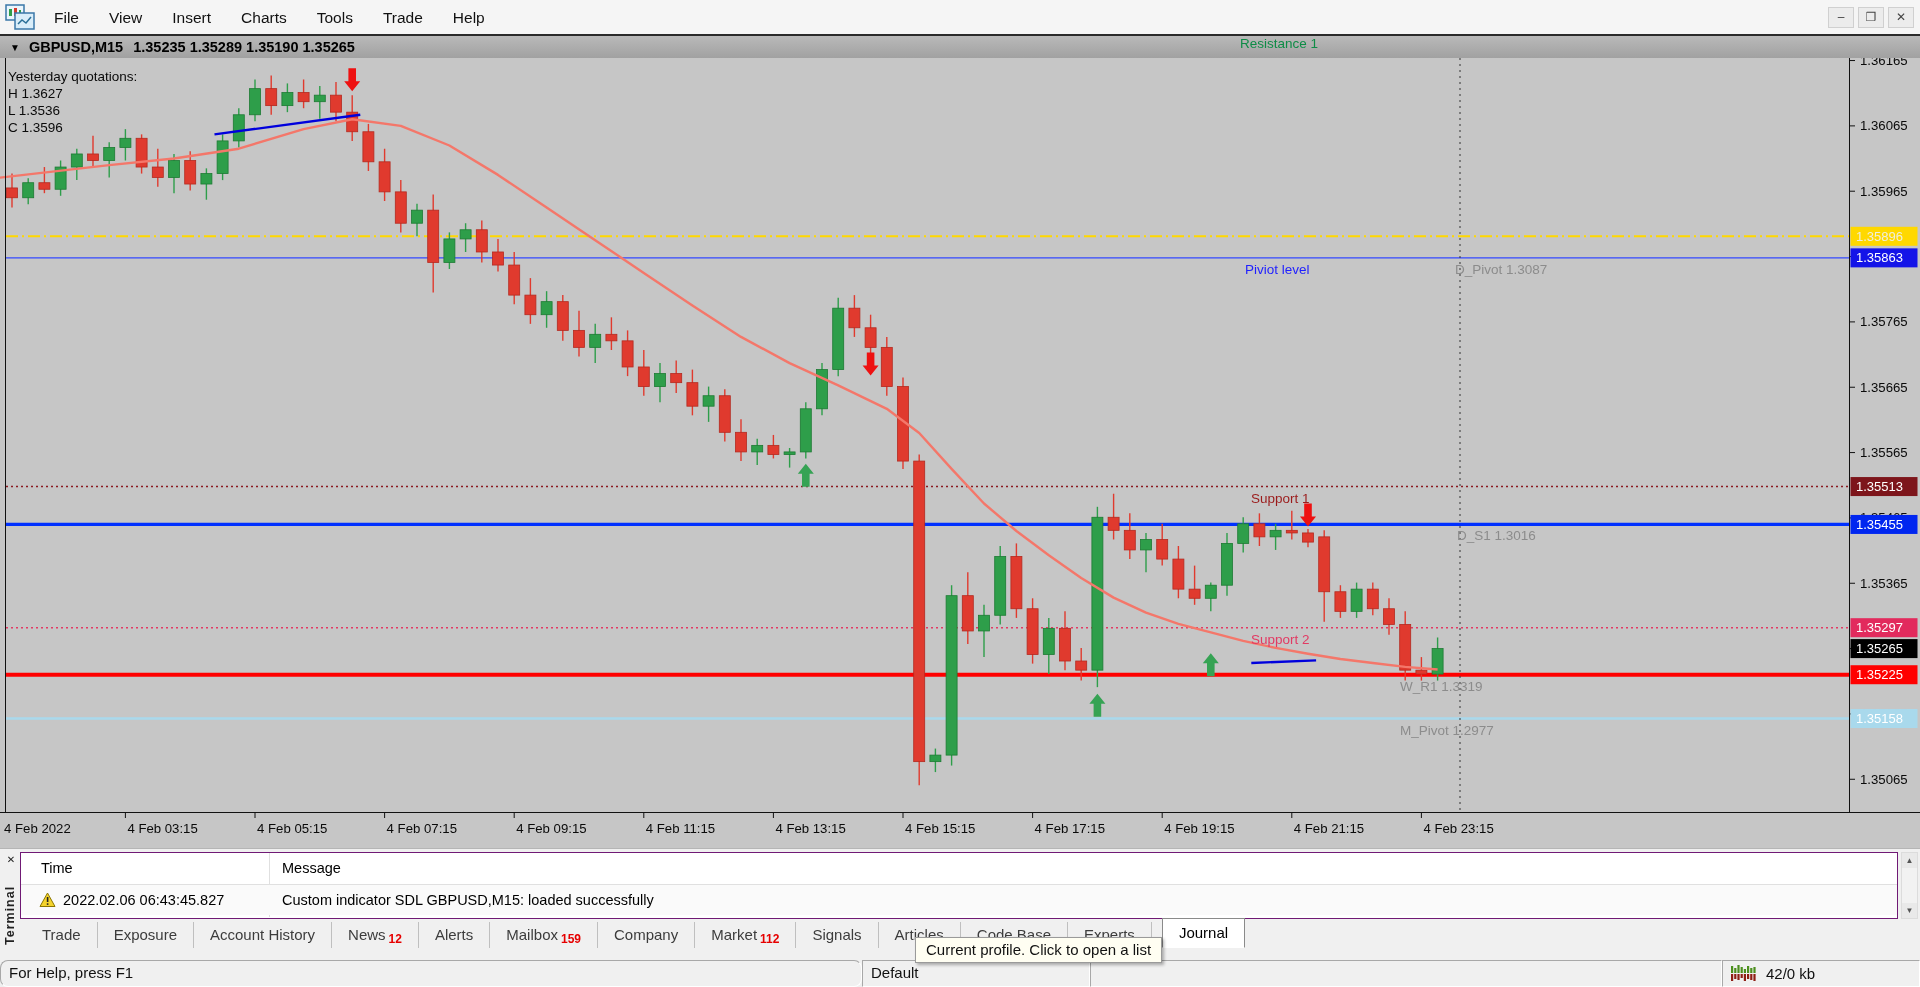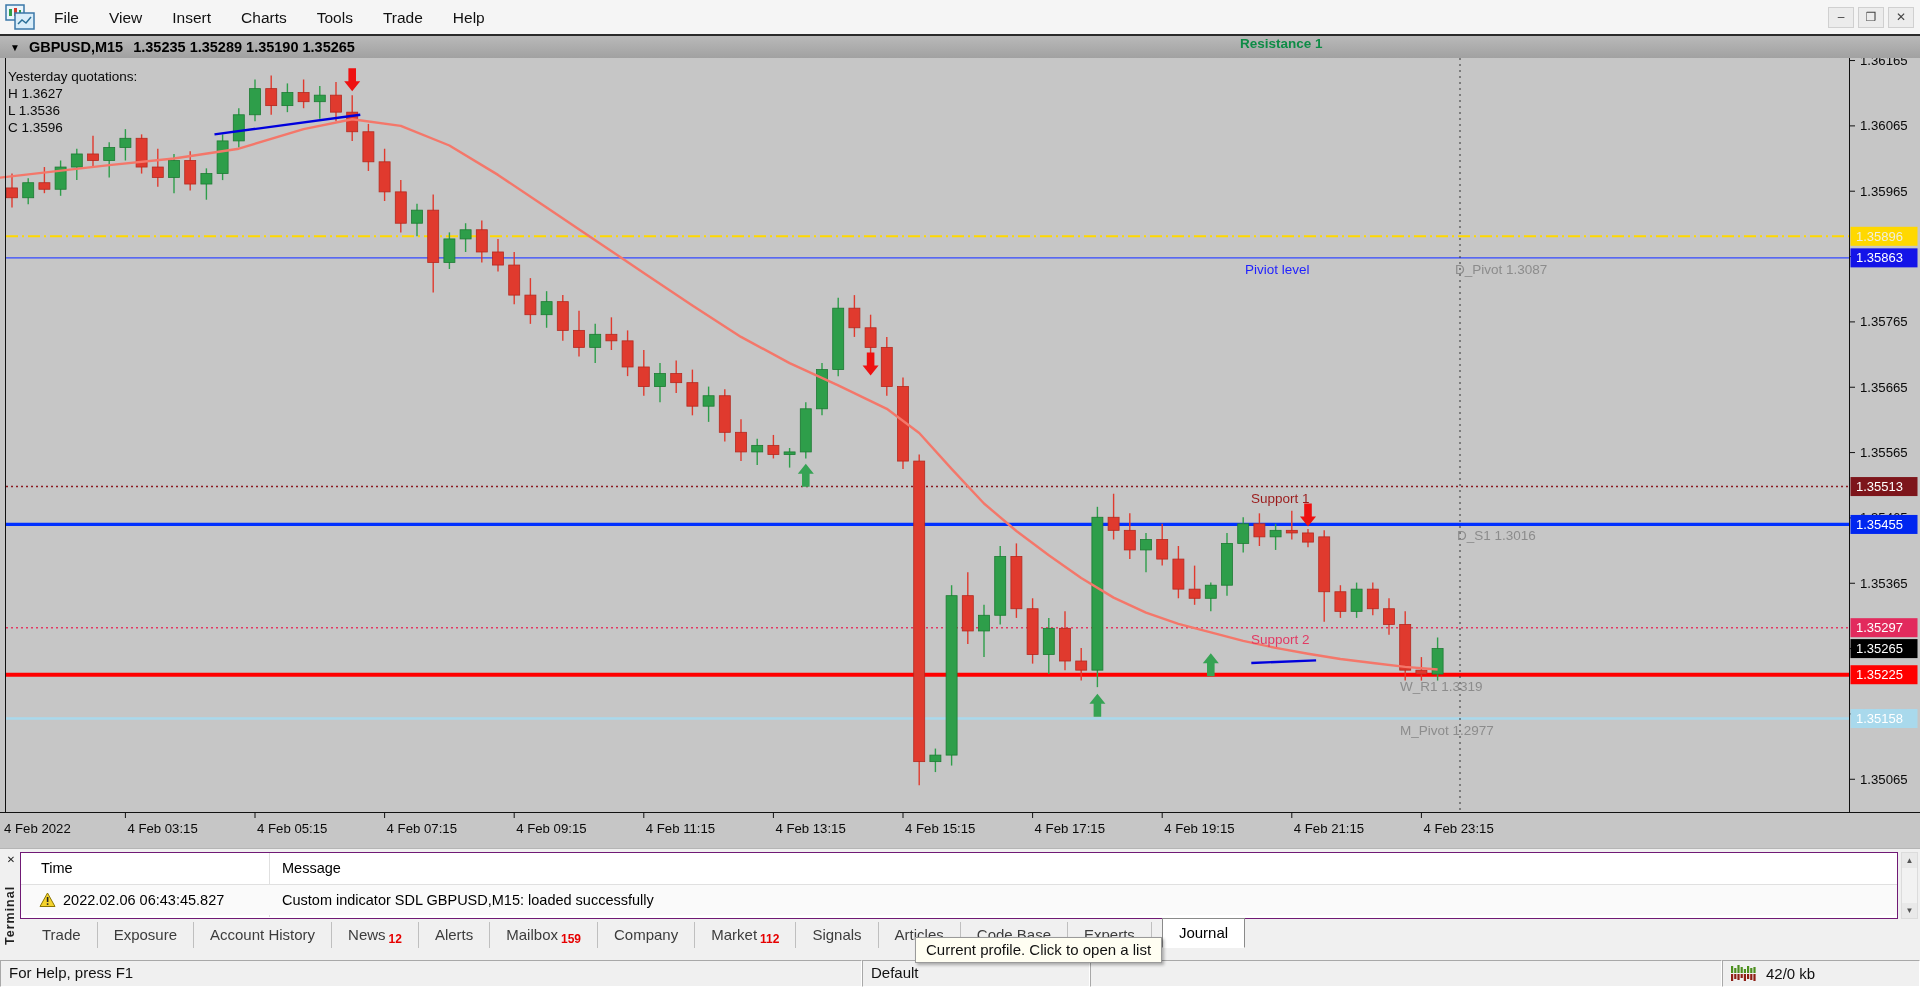--- a/index.html
+++ b/index.html
@@ -53,21 +53,21 @@
   .t-tab.active{background:#fff;border:1px solid #8a8a8a;border-bottom:1px solid #fff;color:#000;
                 height:28px;line-height:27px;position:relative;z-index:2;margin-left:10px;margin-right:6px;}
   
   .tooltip{position:absolute;left:915px;top:937px;z-index:99;background:#fffef2;border:1px solid #9a9a9a;
            box-shadow:2px 2px 3px rgba(0,0,0,.3);font-size:15px;color:#111;padding:3px 10px 4px 10px;white-space:nowrap;}
   
   .statusbar{position:absolute;left:0;top:960px;width:1920px;height:27px;background:#f0f0f0;display:flex;
              font-size:15px;color:#111;}
   .sb-cell{box-sizing:border-box;border:1px solid;border-color:#a8a8a8 #ffffff #ffffff #a8a8a8;
            line-height:23px;padding:0 8px;overflow:hidden;white-space:nowrap;}
-  .sb-help{width:862px;}
+  .sb-help{width:862px;border-radius:8px;}
   .sb-profile{width:228px;}
   .sb-empty{width:632px;}
   .sb-traffic{flex:1;display:flex;align-items:center;gap:7px;}
 </style>
 </head>
 <body>
 
 <div class="app">
 
   <div class="menubar">
@@ -383,21 +383,21 @@
       </svg>
   </div>
 
   <div class="note">
     <div>Yesterday quotations:</div>
     <div>H 1.3627</div>
     <div>L 1.3536</div>
     <div>C 1.3596</div>
   </div>
 
-  <div class="res-label" id="res-label" style="color: rgb(14, 140, 70); font-weight: bold;">Resistance 1</div>
+  <div class="res-label" id="res-label" style="color: rgb(14, 140, 70);">Resistance 1</div>
 
   <div class="terminal">
     <div class="t-close">✕</div>
     <div class="t-vtab">Terminal</div>
 
     <div class="t-table">
       <div class="t-head">
         <span class="t-col-time">Time</span>
         <span class="t-col-msg">Message</span>
       </div>

